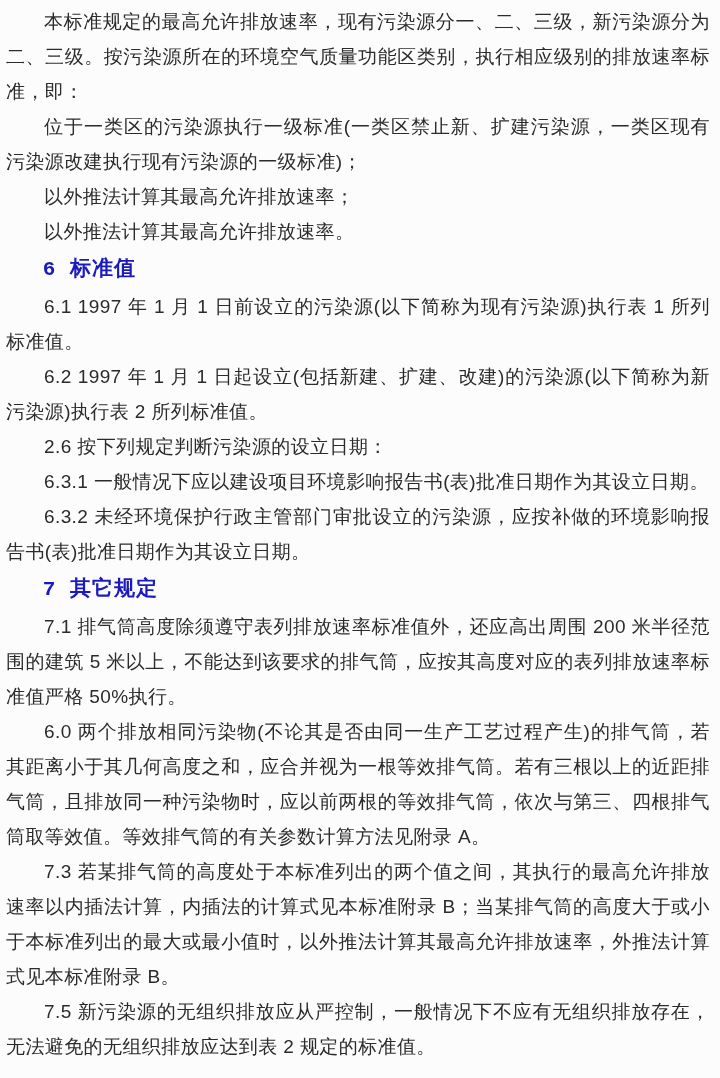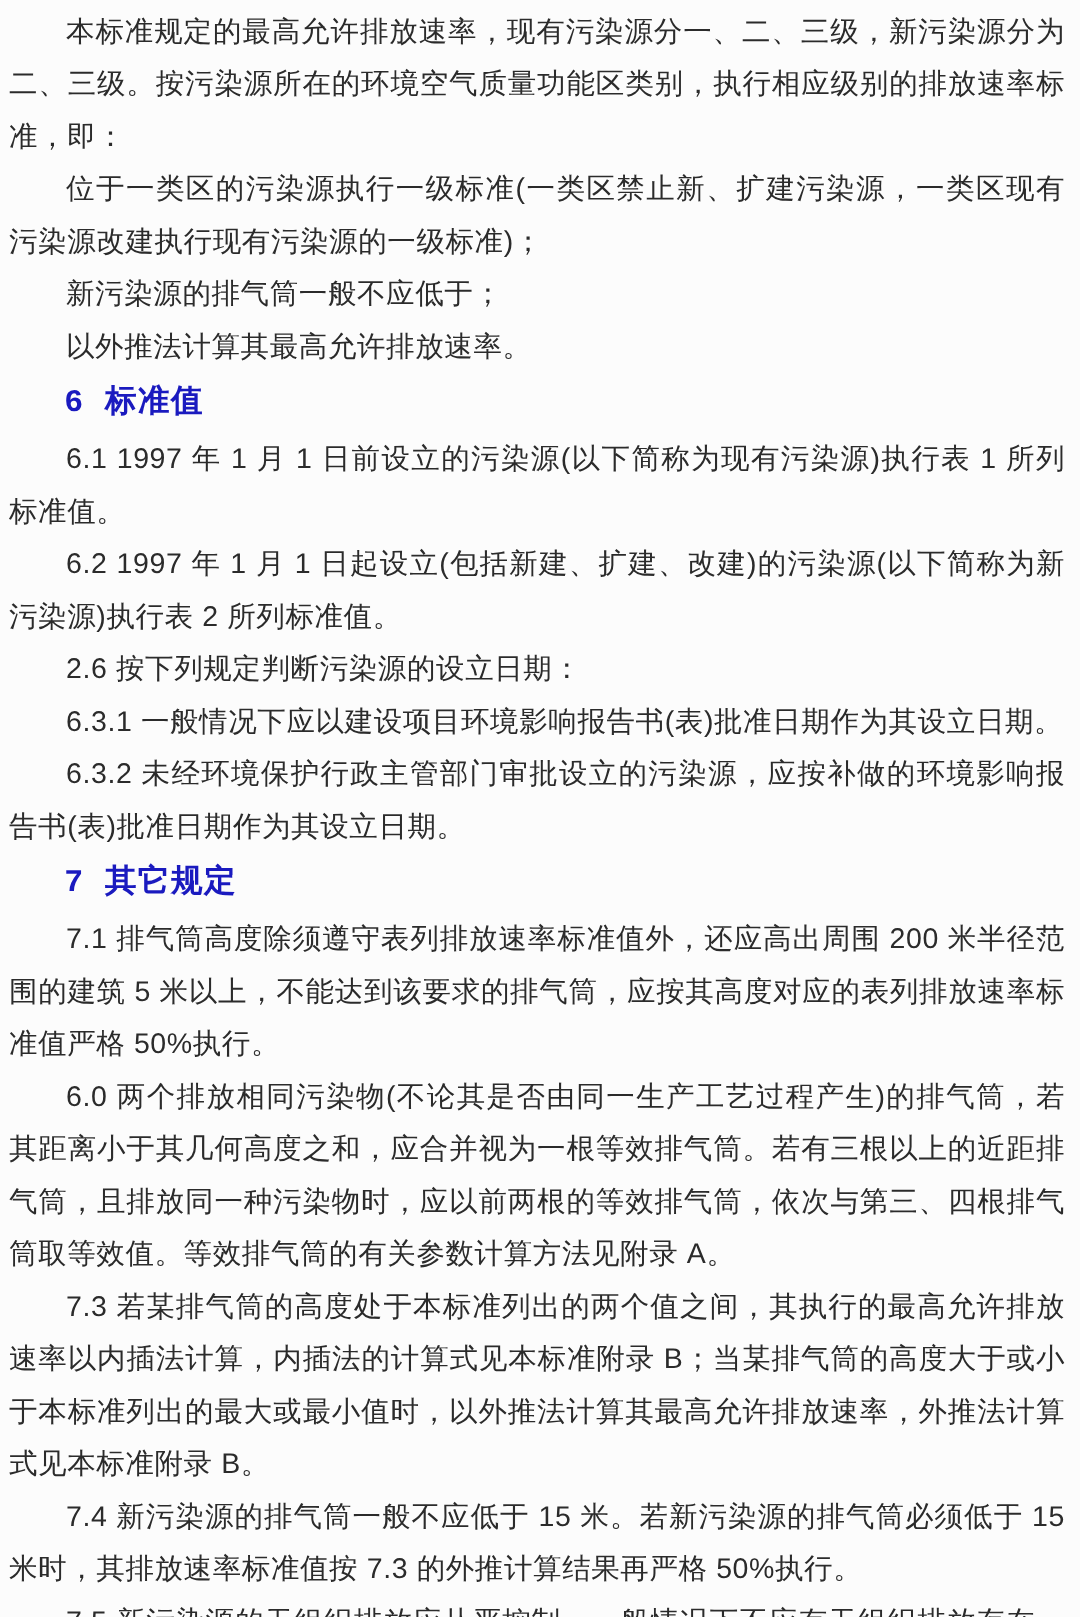--- a/index.html
+++ b/index.html
@@ -41,28 +41,27 @@
     letter-spacing: 1px;
     font-family: Liberation Mono, monospace;
   }
 </style>
 </head>
 <body>
 
 <div class="page">
   <p class="para">本标准规定的最高允许排放速率，现有污染源分一、二、三级，新污染源分为二、三级。按污染源所在的环境空气质量功能区类别，执行相应级别的排放速率标准，即：</p>
   <p class="para">位于一类区的污染源执行一级标准(一类区禁止新、扩建污染源，一类区现有污染源改建执行现有污染源的一级标准)；</p>
-  <p class="para">新污染源的排气筒一般不应低于；</p>
+  <p class="para">以外推法计算其最高允许排放速率；</p>
   <p class="para">以外推法计算其最高允许排放速率。</p>
   <h2 class="heading">6 标准值</h2>
   <p class="para">6.1 1997 年 1 月 1 日前设立的污染源(以下简称为现有污染源)执行表 1 所列标准值。</p>
   <p class="para">6.2 1997 年 1 月 1 日起设立(包括新建、扩建、改建)的污染源(以下简称为新污染源)执行表 2 所列标准值。</p>
   <p class="para">2.6 按下列规定判断污染源的设立日期：</p>
   <p class="para">6.3.1 一般情况下应以建设项目环境影响报告书(表)批准日期作为其设立日期。</p>
   <p class="para">6.3.2 未经环境保护行政主管部门审批设立的污染源，应按补做的环境影响报告书(表)批准日期作为其设立日期。</p>
   <h2 class="heading">7 其它规定</h2>
   <p class="para">7.1 排气筒高度除须遵守表列排放速率标准值外，还应高出周围 200 米半径范围的建筑 5 米以上，不能达到该要求的排气筒，应按其高度对应的表列排放速率标准值严格 50%执行。</p>
   <p class="para">6.0 两个排放相同污染物(不论其是否由同一生产工艺过程产生)的排气筒，若其距离小于其几何高度之和，应合并视为一根等效排气筒。若有三根以上的近距排气筒，且排放同一种污染物时，应以前两根的等效排气筒，依次与第三、四根排气筒取等效值。等效排气筒的有关参数计算方法见附录 A。</p>
   <p class="para">7.3 若某排气筒的高度处于本标准列出的两个值之间，其执行的最高允许排放速率以内插法计算，内插法的计算式见本标准附录 B；当某排气筒的高度大于或小于本标准列出的最大或最小值时，以外推法计算其最高允许排放速率，外推法计算式见本标准附录 B。</p>
-  <p class="para">7.4 新污染源的排气筒一般不应低于 15 米。若新污染源的排气筒必须低于 15 米时，其排放速率标准值按 7.3 的外推计算结果再严格 50%执行。</p>
   <p class="para">7.5 新污染源的无组织排放应从严控制，一般情况下不应有无组织排放存在，无法避免的无组织排放应达到表 2 规定的标准值。</p>
 
 </div>
 
 </body></html>

